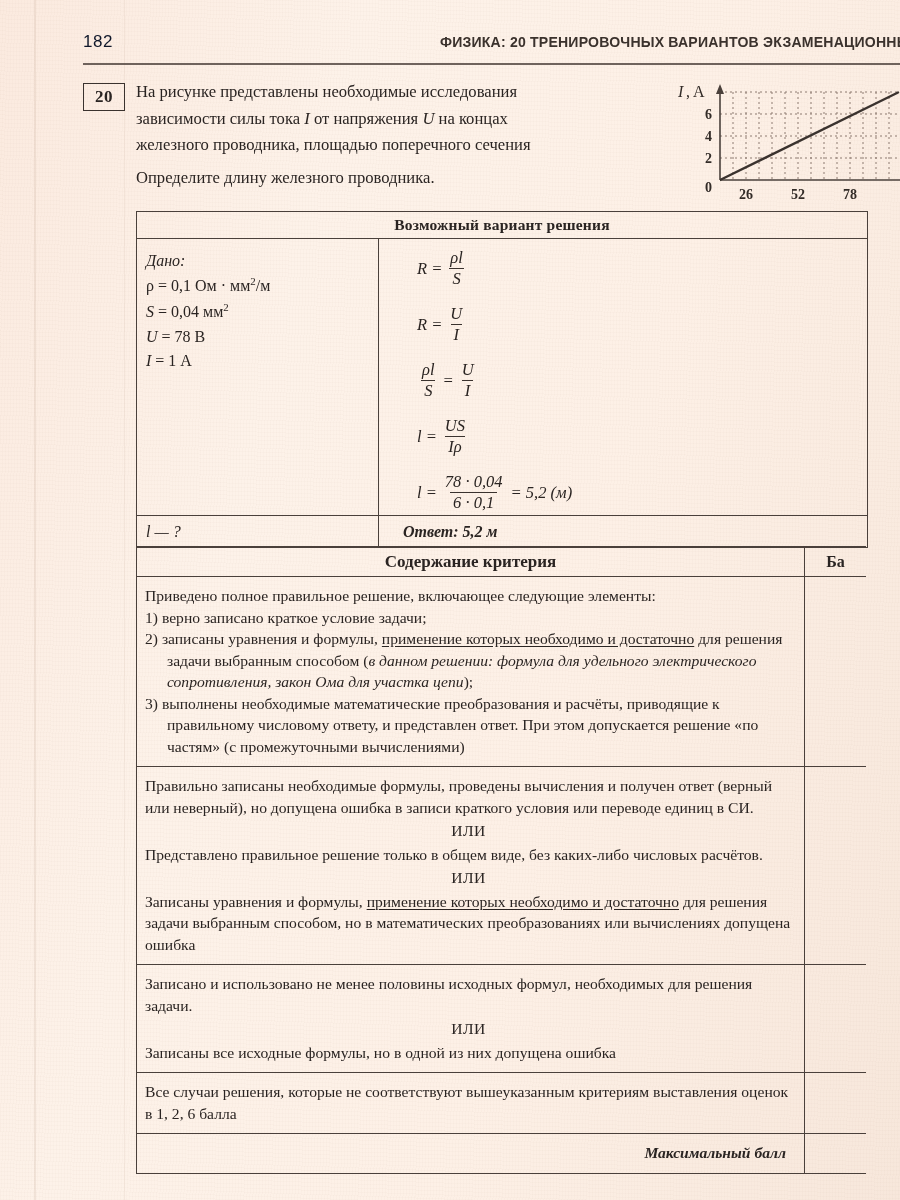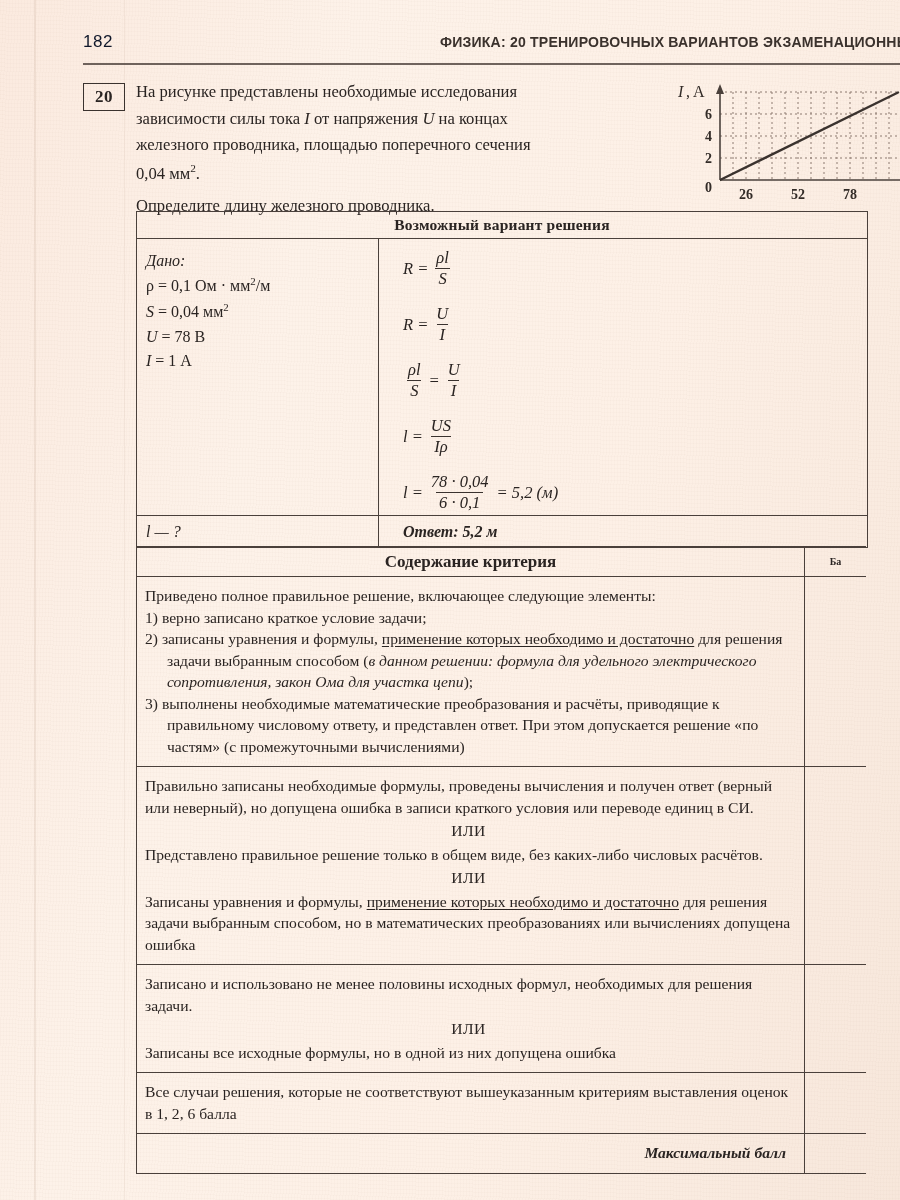--- a/index.html
+++ b/index.html
@@ -78,21 +78,21 @@
   .soltable{
     position:absolute;left:136px;top:211px;width:730px;
     border:1.5px solid #4a403b;
     border-collapse:collapse;
   }
   .soltable .thead{
     height:26px;border-bottom:1.5px solid #4a403b;
     display:flex;align-items:center;justify-content:center;
     font-weight:700;font-size:15.5px;letter-spacing:.2px;
   }
-  .solrow{display:flex;min-height:276px;}
+  .solrow{display:flex;min-height:276px;gap:14px;}
   .solleft{
     width:242px;border-right:1.5px solid #4a403b;
     padding:10px 0 0 9px;box-sizing:border-box;
     font-size:16px;line-height:1.52;
   }
   .solleft .dano{font-style:italic;font-weight:400;}
   .solright{
     flex:1;padding:10px 0 0 24px;box-sizing:border-box;
   }
   .foot{display:flex;border-top:1.5px solid #4a403b;height:31px;}
@@ -122,21 +122,21 @@
   .crit .chead{
     display:flex;height:29px;border-bottom:1.5px solid #4a403b;
   }
   .chead .cl{
     flex:1;display:flex;align-items:center;justify-content:center;
     font-weight:700;font-size:17px;
   }
   .scorecol{
     width:62px;border-left:1.5px solid #4a403b;
     display:flex;align-items:center;justify-content:center;
-    font-weight:700;font-size:10px;box-sizing:border-box;
+    font-weight:700;font-size:16px;box-sizing:border-box;
     overflow:hidden;
   }
   .critrow{display:flex;border-bottom:1.5px solid #4a403b;}
   .critrow:last-child{border-bottom:none;}
   .critcell{
     flex:1;padding:8px 12px 9px 8px;box-sizing:border-box;
     font-size:15.6px;line-height:1.38;
   }
   .critcell .lead{margin:0;}
   .critcell .item{
@@ -168,21 +168,20 @@
     <div class="runtitle">ФИЗИКА: 20 ТРЕНИРОВОЧНЫХ ВАРИАНТОВ ЭКЗАМЕНАЦИОННЫ</div>
   </div>
   <div class="rule"></div>
 
   <div class="tasknum">20</div>
 
   <div class="taskbody">
     <p>На рисунке представлены необходимые исследования</p>
     <p><span>зависимости силы тока </span><em class="sym">I</em><span> от напряжения </span><em class="sym">U</em><span> на концах</span></p>
     <p>железного проводника, площадью поперечного сечения</p>
-    <p><span>0,04 мм</span><sup>2</sup><span>.</span></p>
     <p class="q2">Определите длину железного проводника.</p>
   </div>
 
   <div class="graphwrap">
     <svg width="224" height="122" viewBox="0 0 224 122">
       <defs>
         <clipPath id="plotclip">
             <rect x="44" y="8" width="180" height="95"></rect>
           </clipPath>
       </defs>

